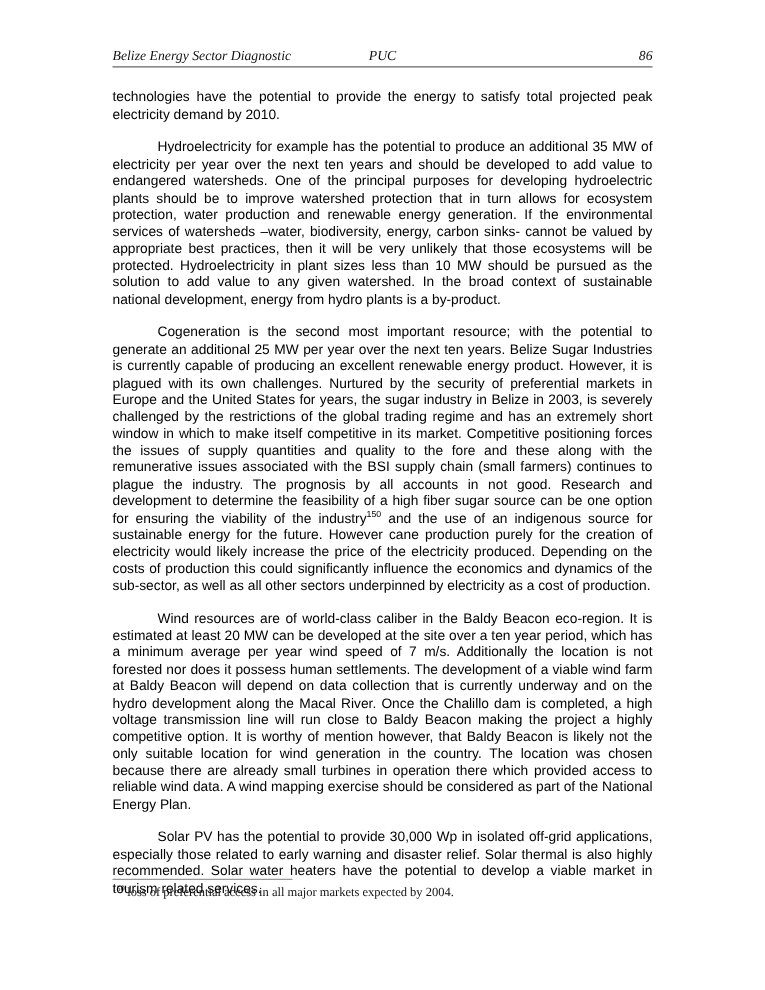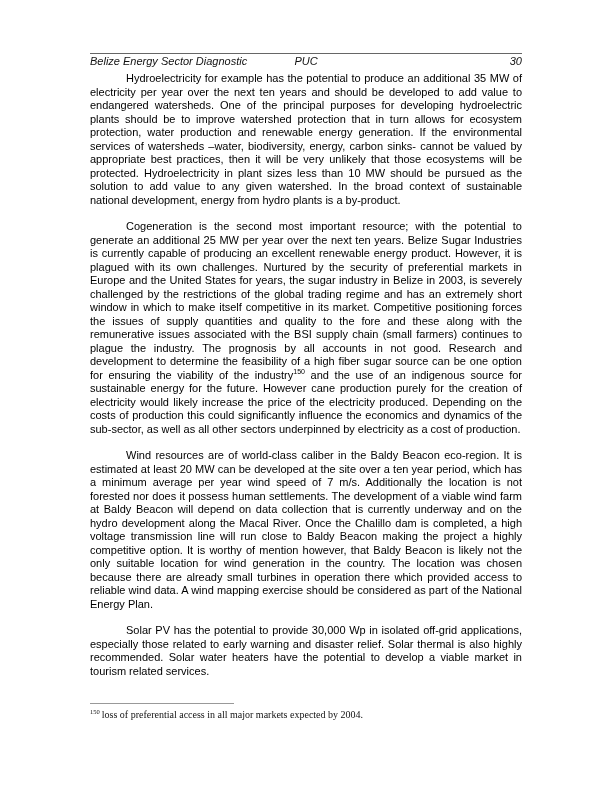--- a/index.html
+++ b/index.html
@@ -15,26 +15,25 @@
     overflow: hidden;
     color: #000000;
   }
   .header {
     position: absolute;
     left: 90px;
     right: 90px;
     top: 39px;
     display: grid;
     grid-template-columns: 1fr auto 1fr;
-    font-family: Liberation Sans, sans-serif;
+    font-family: Liberation Serif, serif;
     font-style: italic;
     font-size: 11px;
     line-height: 12px;
     color: #111111;
-    margin-top: 16px;
   }
   .header .h-left   { text-align: left; }
   .header .h-center { text-align: left; }
   .header .h-right  { text-align: right; }
   .header-rule {
     position: absolute;
     left: 90px;
     right: 90px;
     top: 53px;
     height: 0;
@@ -94,25 +93,26 @@
   }
 </style>
 </head>
 <body>
 
 <div class="page">
 
   <div class="header">
     <span class="h-left">Belize Energy Sector Diagnostic</span>
     <span class="h-center">PUC</span>
-    <span class="h-right">30</span>
+    <span class="h-right">86</span>
   </div>
   <hr class="header-rule">
 
   <div class="doc-body">
+    <p class="continued">technologies have the potential to provide the energy to satisfy total projected peak electricity demand by 2010.</p>
     <p>Hydroelectricity for example has the potential to produce an additional 35 MW of electricity per year over the next ten years and should be developed to add value to endangered watersheds.  One of the principal purposes for developing hydroelectric plants should be to improve watershed protection that in turn allows for ecosystem protection, water production and renewable energy generation.  If the environmental services of watersheds –water, biodiversity, energy, carbon sinks- cannot be valued by appropriate best practices, then it will be very unlikely that those ecosystems will be protected. Hydroelectricity in plant sizes less than 10 MW should be pursued as the solution to add value to any given watershed. In the broad context of sustainable national development, energy from hydro plants is a by-product.</p>
     <p><span>Cogeneration is the second most important resource; with the potential to generate an additional 25 MW per year over the next ten years. Belize Sugar Industries is currently capable of producing an excellent renewable energy product. However, it is plagued with its own challenges. Nurtured by the security of preferential markets in Europe and the United States for years, the sugar industry in Belize in 2003, is severely challenged by the restrictions of the global trading regime and has an extremely short window in which to make itself competitive in its market.  Competitive positioning forces the issues of supply quantities and quality to the fore and these along with the remunerative issues associated with the BSI supply chain (small farmers) continues to plague the industry.  The prognosis by all accounts in not good.  Research and development to determine the feasibility of a high fiber sugar source can be one option for ensuring the viability of the industry</span><sup class="fn-ref">150</sup><span> and the use of an indigenous source for sustainable energy for the future.  However cane production purely for the creation of electricity would likely increase the price of the electricity produced. Depending on the costs of production this could significantly influence the economics and dynamics of the sub-sector, as well as all other sectors underpinned by electricity as a cost of production.</span></p>
     <p>Wind resources are of world-class caliber in the Baldy Beacon eco-region. It is estimated at least 20 MW can be developed at the site over a ten year period, which has a minimum average per year wind speed of 7 m/s. Additionally the location is not forested nor does it possess human settlements.  The development of a viable wind farm at Baldy Beacon will depend on data collection that is currently underway and on the hydro development along the Macal River. Once the Chalillo dam is completed, a high voltage transmission line will run close to Baldy Beacon making the project a highly competitive option. It is worthy of mention however, that Baldy Beacon is likely not the only suitable location for wind generation in the country.  The location was chosen because there are already small turbines in operation there which provided access to reliable wind data.  A wind mapping exercise should be considered as part of the National Energy Plan.</p>
     <p>Solar PV has the potential to provide 30,000 Wp in isolated off-grid applications, especially those related to early warning and disaster relief. Solar thermal is also highly recommended. Solar water heaters have the potential to develop a viable market in tourism related services.</p>
   </div>
 
   <div class="footnote-area">
     <hr class="footnote-rule">
     <p class="footnote"><sup class="fn-marker">150</sup><span>loss of preferential access in all major markets expected by 2004.</span></p>
   </div>

